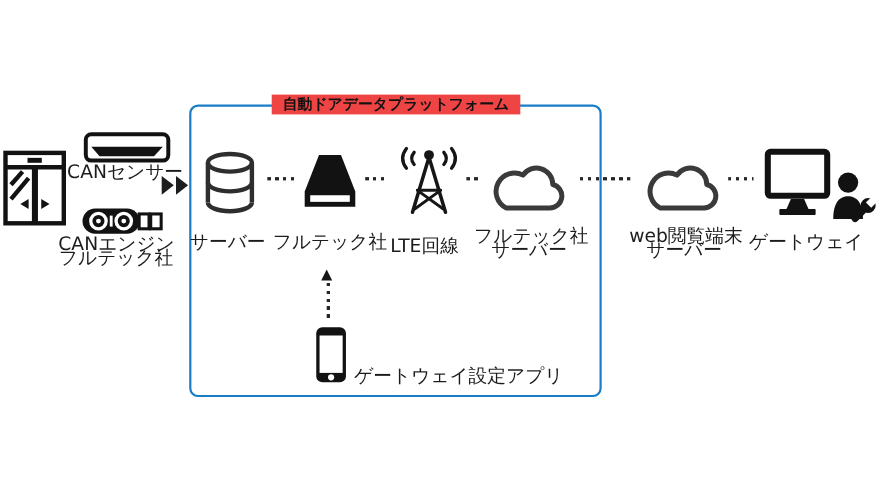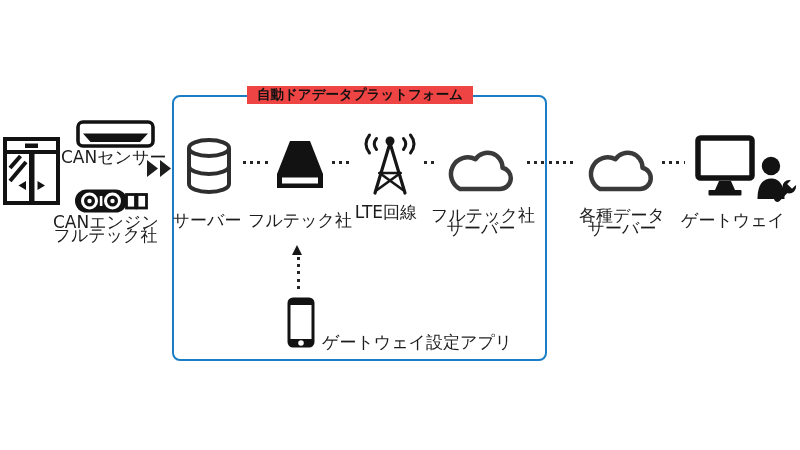--- a/index.html
+++ b/index.html
@@ -123,21 +123,21 @@
         <path d="M24.5 41 L45.5 41" stroke-width="2.6"></path>
         <path d="M24.5 41 L48 58" stroke-width="2.6"></path>
         <path d="M45.5 41 L22 58" stroke-width="2.6"></path>
         <path d="M14.5 3 Q7.5 12 14.5 21" stroke-width="3"></path>
         <path d="M21.5 6.5 Q17 12 21.5 17.5" stroke-width="3"></path>
         <path d="M55.5 3 Q62.5 12 55.5 21" stroke-width="3"></path>
         <path d="M48.5 6.5 Q53 12 48.5 17.5" stroke-width="3"></path>
       </g>
     </svg>
   </div>
-  <div class="lbl" style="left:336px;top:206px;width:100px;">LTE回線</div>
+  <div class="lbl" style="left:336px;top:218px;width:100px;">LTE回線</div>
 
   <div class="dots-h" style="left:424px;width:14px;"></div>
 
   <div class="abs" style="left:443px;top:142px;">
     <svg width="74" height="54" viewBox="0 0 74 54">
       <path d="M17 47 H57 A10.8 10.8 0 0 0 59.5 25.7 A14.8 14.8 0 0 0 32.5 17.2 A12.8 12.8 0 0 0 17 47 Z" fill="#fff" stroke="#3a3a3a" stroke-width="4.5" stroke-linejoin="round"></path>
     </svg>
   </div>
   <div class="lbl" style="left:431px;top:209px;width:100px;">
     <span style="display:block;">フルテック社</span>
@@ -145,21 +145,21 @@
   </div>
 
   <div class="dots-h" style="left:527px;width:46px;z-index:3;"></div>
 
   <div class="abs" style="left:583px;top:142px;">
     <svg width="74" height="54" viewBox="0 0 74 54">
       <path d="M17 47 H57 A10.8 10.8 0 0 0 59.5 25.7 A14.8 14.8 0 0 0 32.5 17.2 A12.8 12.8 0 0 0 17 47 Z" fill="#fff" stroke="#3a3a3a" stroke-width="4.5" stroke-linejoin="round"></path>
     </svg>
   </div>
   <div class="lbl" style="left:572px;top:209px;width:100px;">
-    <span style="display:block;">各種データ</span>
+    <span style="display:block;">web閲覧端末</span>
     <span style="display:block;">サーバー</span>
   </div>
 
   <div class="dots-h" style="left:662px;width:23px;"></div>
 
   <div class="abs" style="left:695px;top:135px;">
     <svg width="60" height="62" viewBox="0 0 60 62">
       <rect x="3" y="3" width="54" height="40" rx="2.5" fill="#fff" stroke="#121212" stroke-width="5.5"></rect>
       <polygon points="24,46 36,46 40,55 20,55" fill="#121212"></polygon>
       <rect x="13.5" y="55" width="33" height="5.5" rx="1" fill="#121212"></rect>

